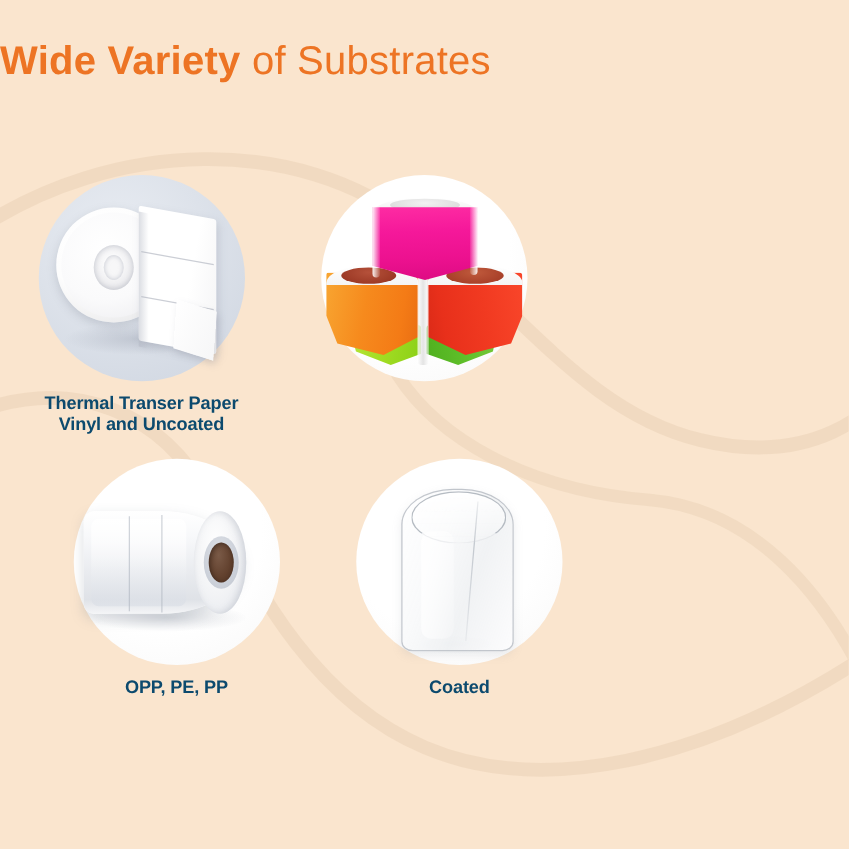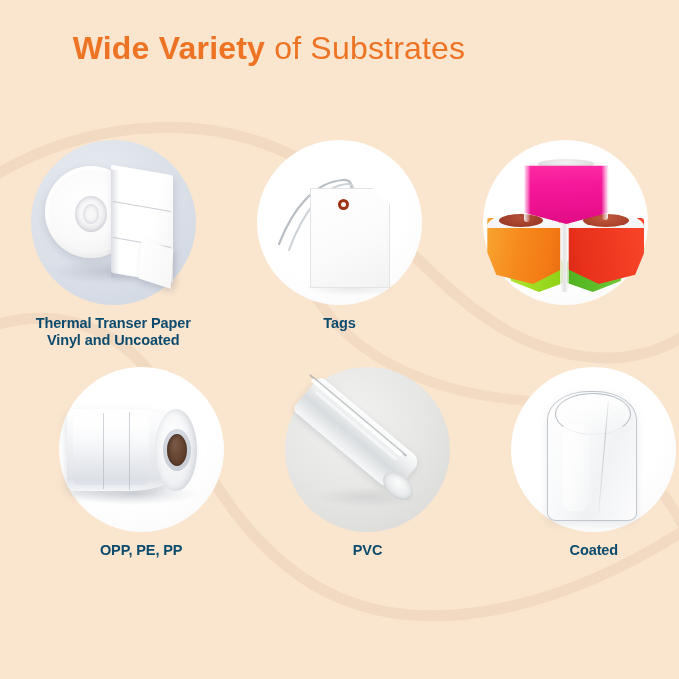--- a/index.html
+++ b/index.html
@@ -31,21 +31,21 @@
     height: 679px;
     pointer-events: none;
   }
 
   
   .title-wrap {
     position: absolute;
     left: 0;
     top: 28px;
     width: 538px;
-    text-align: center;
+    text-align: left;
   }
   .title {
     font-size: 32px;
     line-height: 40px;
     letter-spacing: 0.2px;
     color: #ED7424;
     white-space: nowrap;
   }
   .title .t-strong {
     font-weight: 700;
@@ -535,36 +535,20 @@
           <div class="roll-tail"></div>
           <div class="roll-core"></div>
           <div class="roll-core-in"></div>
         </div>
         <div class="caption">
           <span>Thermal Transer Paper</span>
           <span class="line2">Vinyl and Uncoated</span>
         </div>
       </div>
 
-      <div class="cell">
-        <div class="media">
-          <div class="disc disc-white"></div>
-          <svg class="tag-strings" viewBox="0 0 165 165">
-            <path d="M22,104 C36,68 58,42 86,40 C100,39 94,56 88,62" fill="none" stroke="#b9bec4" stroke-width="2.2" stroke-linecap="round"></path>
-            <path d="M32,110 C46,72 66,46 90,44 C101,43 96,57 90,63" fill="none" stroke="#cdd2d7" stroke-width="2" stroke-linecap="round"></path>
-          </svg>
-          <div class="tag-shadow"></div>
-          <div class="tag-card"></div>
-          <div class="tag-eyelet"></div>
-          <div class="tag-eyelet-hole"></div>
-        </div>
-        <div class="caption">
-          <span>Tags</span>
-        </div>
-      </div>
 
       <div class="cell">
         <div class="media">
           <div class="disc disc-white"></div>
           <div class="fc-stack">
             <div class="fc-roll fc-green-l"></div>
             <div class="fc-roll fc-green-r"></div>
             <div class="fc-roll fc-orange"></div>
             <div class="fc-roll fc-red"></div>
             <div class="fc-roll fc-rim-l"></div>
@@ -594,34 +578,20 @@
           <div class="film-seam2"></div>
           <div class="film-end"></div>
           <div class="film-core-ring"></div>
           <div class="film-core"></div>
         </div>
         <div class="caption">
           <span>OPP, PE, PP</span>
         </div>
       </div>
 
-      <div class="cell">
-        <div class="media">
-          <div class="disc disc-gray"></div>
-          <div class="pvc-shadow"></div>
-          <div class="pvc-sheet"></div>
-          <div class="pvc-edge"></div>
-          <div class="pvc-hi1"></div>
-          <div class="pvc-hi2"></div>
-          <div class="pvc-mouth"></div>
-        </div>
-        <div class="caption">
-          <span>PVC</span>
-        </div>
-      </div>
 
       <div class="cell">
         <div class="media">
           <div class="disc disc-white"></div>
           <div class="vinyl-shadow"></div>
           <div class="vinyl-sheet"></div>
           <div class="vinyl-hi"></div>
           <div class="vinyl-fold"></div>
           <div class="vinyl-curl"></div>
         </div>

